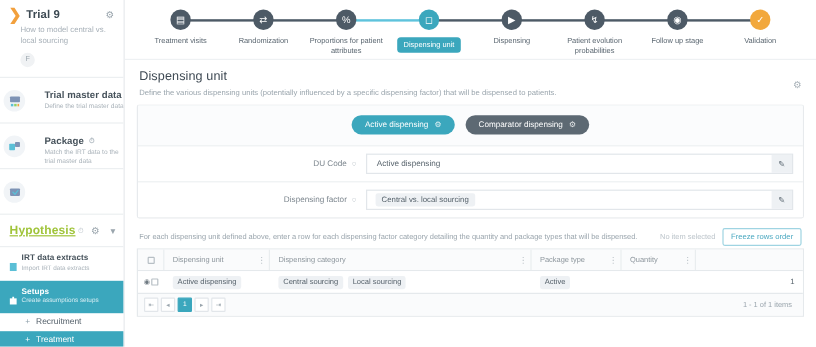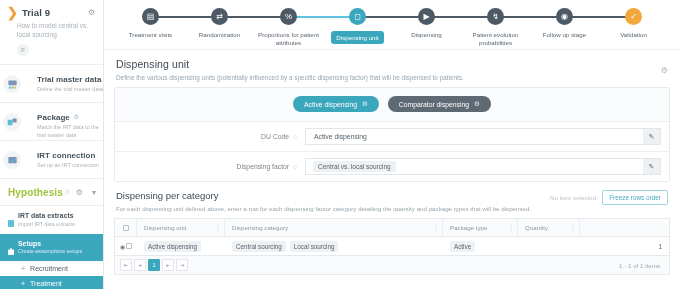--- a/index.html
+++ b/index.html
@@ -60,21 +60,21 @@
   .nav-txt { padding-top: 1px; }
   .nav-title { font-size: 8px; color: #46525b; font-weight: bold; letter-spacing: .05px; }
   .nav-desc { font-size: 5.5px; color: #aab3ba; line-height: 7.5px; margin-top: 2px; width: 68px; }
   .clock-ico { display: inline-block; margin-left: 2px; color: #b5bec5; font-size: 6px; vertical-align: 1px; }
 
   .hypo-row {
     display: flex; align-items: center;
     padding: 8px 7px 7px 8px;
     border-bottom: 1px solid #eceff1;
   }
-  .hypo-title { font-size: 10px; font-weight: bold; color: #a0c43a; letter-spacing: .1px; }
+  .hypo-title { font-size: 10px; font-weight: bold; color: #a0c43a; letter-spacing: .1px; text-decoration: underline; }
   .hypo-icons { margin-left: auto; display: flex; align-items: center; gap: 9px; }
   .icon-dim { color: #9aa5ad; font-size: 8px; }
 
   .sb-item { padding: 6px 7px 6px 8px; display: flex; gap: 4px; align-items: flex-start; }
   .sb-item.teal { background: #3ba7bd; }
   .sb-sq { width: 6px; height: 7px; flex: 0 0 6px; margin-top: 1px; }
   .sb-label { font-size: 6.8px; font-weight: bold; color: #46525b; letter-spacing: .05px; }
   .sb-desc { font-size: 5.3px; color: #aab3ba; margin-top: 1.5px; line-height: 7px; }
   .sb-item.teal .sb-label { color: #ffffff; }
   .sb-item.teal .sb-desc { color: #d6edf3; }
@@ -257,24 +257,20 @@
       </div>
     </div>
 
     <div class="nav-card">
       <span class="nav-ico">
         <svg width="11" height="11" viewBox="0 0 16 16">
             <rect x="2" y="3" width="12" height="9" rx="1" fill="#7e93b5"></rect>
             <path d="M5 7 L8 10 L12 5" stroke="#5bbfd6" stroke-width="1.6" fill="none"></path>
           </svg>
       </span>
-      <div class="nav-txt">
-        <div class="nav-title">IRT connection</div>
-        <div class="nav-desc">Set up an IRT connection</div>
-      </div>
     </div>
 
     <div class="hypo-row">
       <span class="hypo-title">Hypothesis</span>
       <span class="clock-ico">⏱</span>
       <span class="hypo-icons">
         <span class="icon-dim">⚙</span>
         <span class="icon-dim">▾</span>
       </span>
     </div>
@@ -398,21 +394,20 @@
           <span class="q-ico">○</span>
         </div>
         <div class="field-ctl">
           <span class="chip-val">Central vs. local sourcing</span>
           <span class="pencil-btn">✎</span>
         </div>
       </div>
     </div>
 
     <div class="sec2">
-      <div class="sec2-title">Dispensing per category</div>
       <div class="sec2-desc">For each dispensing unit defined above, enter a row for each dispensing factor category detailing the quantity and package types that will be dispensed.</div>
       <div class="sec2-right">
         <span class="no-sel">No item selected</span>
         <button class="freeze-btn">Freeze rows order</button>
       </div>
     </div>
 
     <div class="table">
       <div class="thead">
         <div class="th check">

